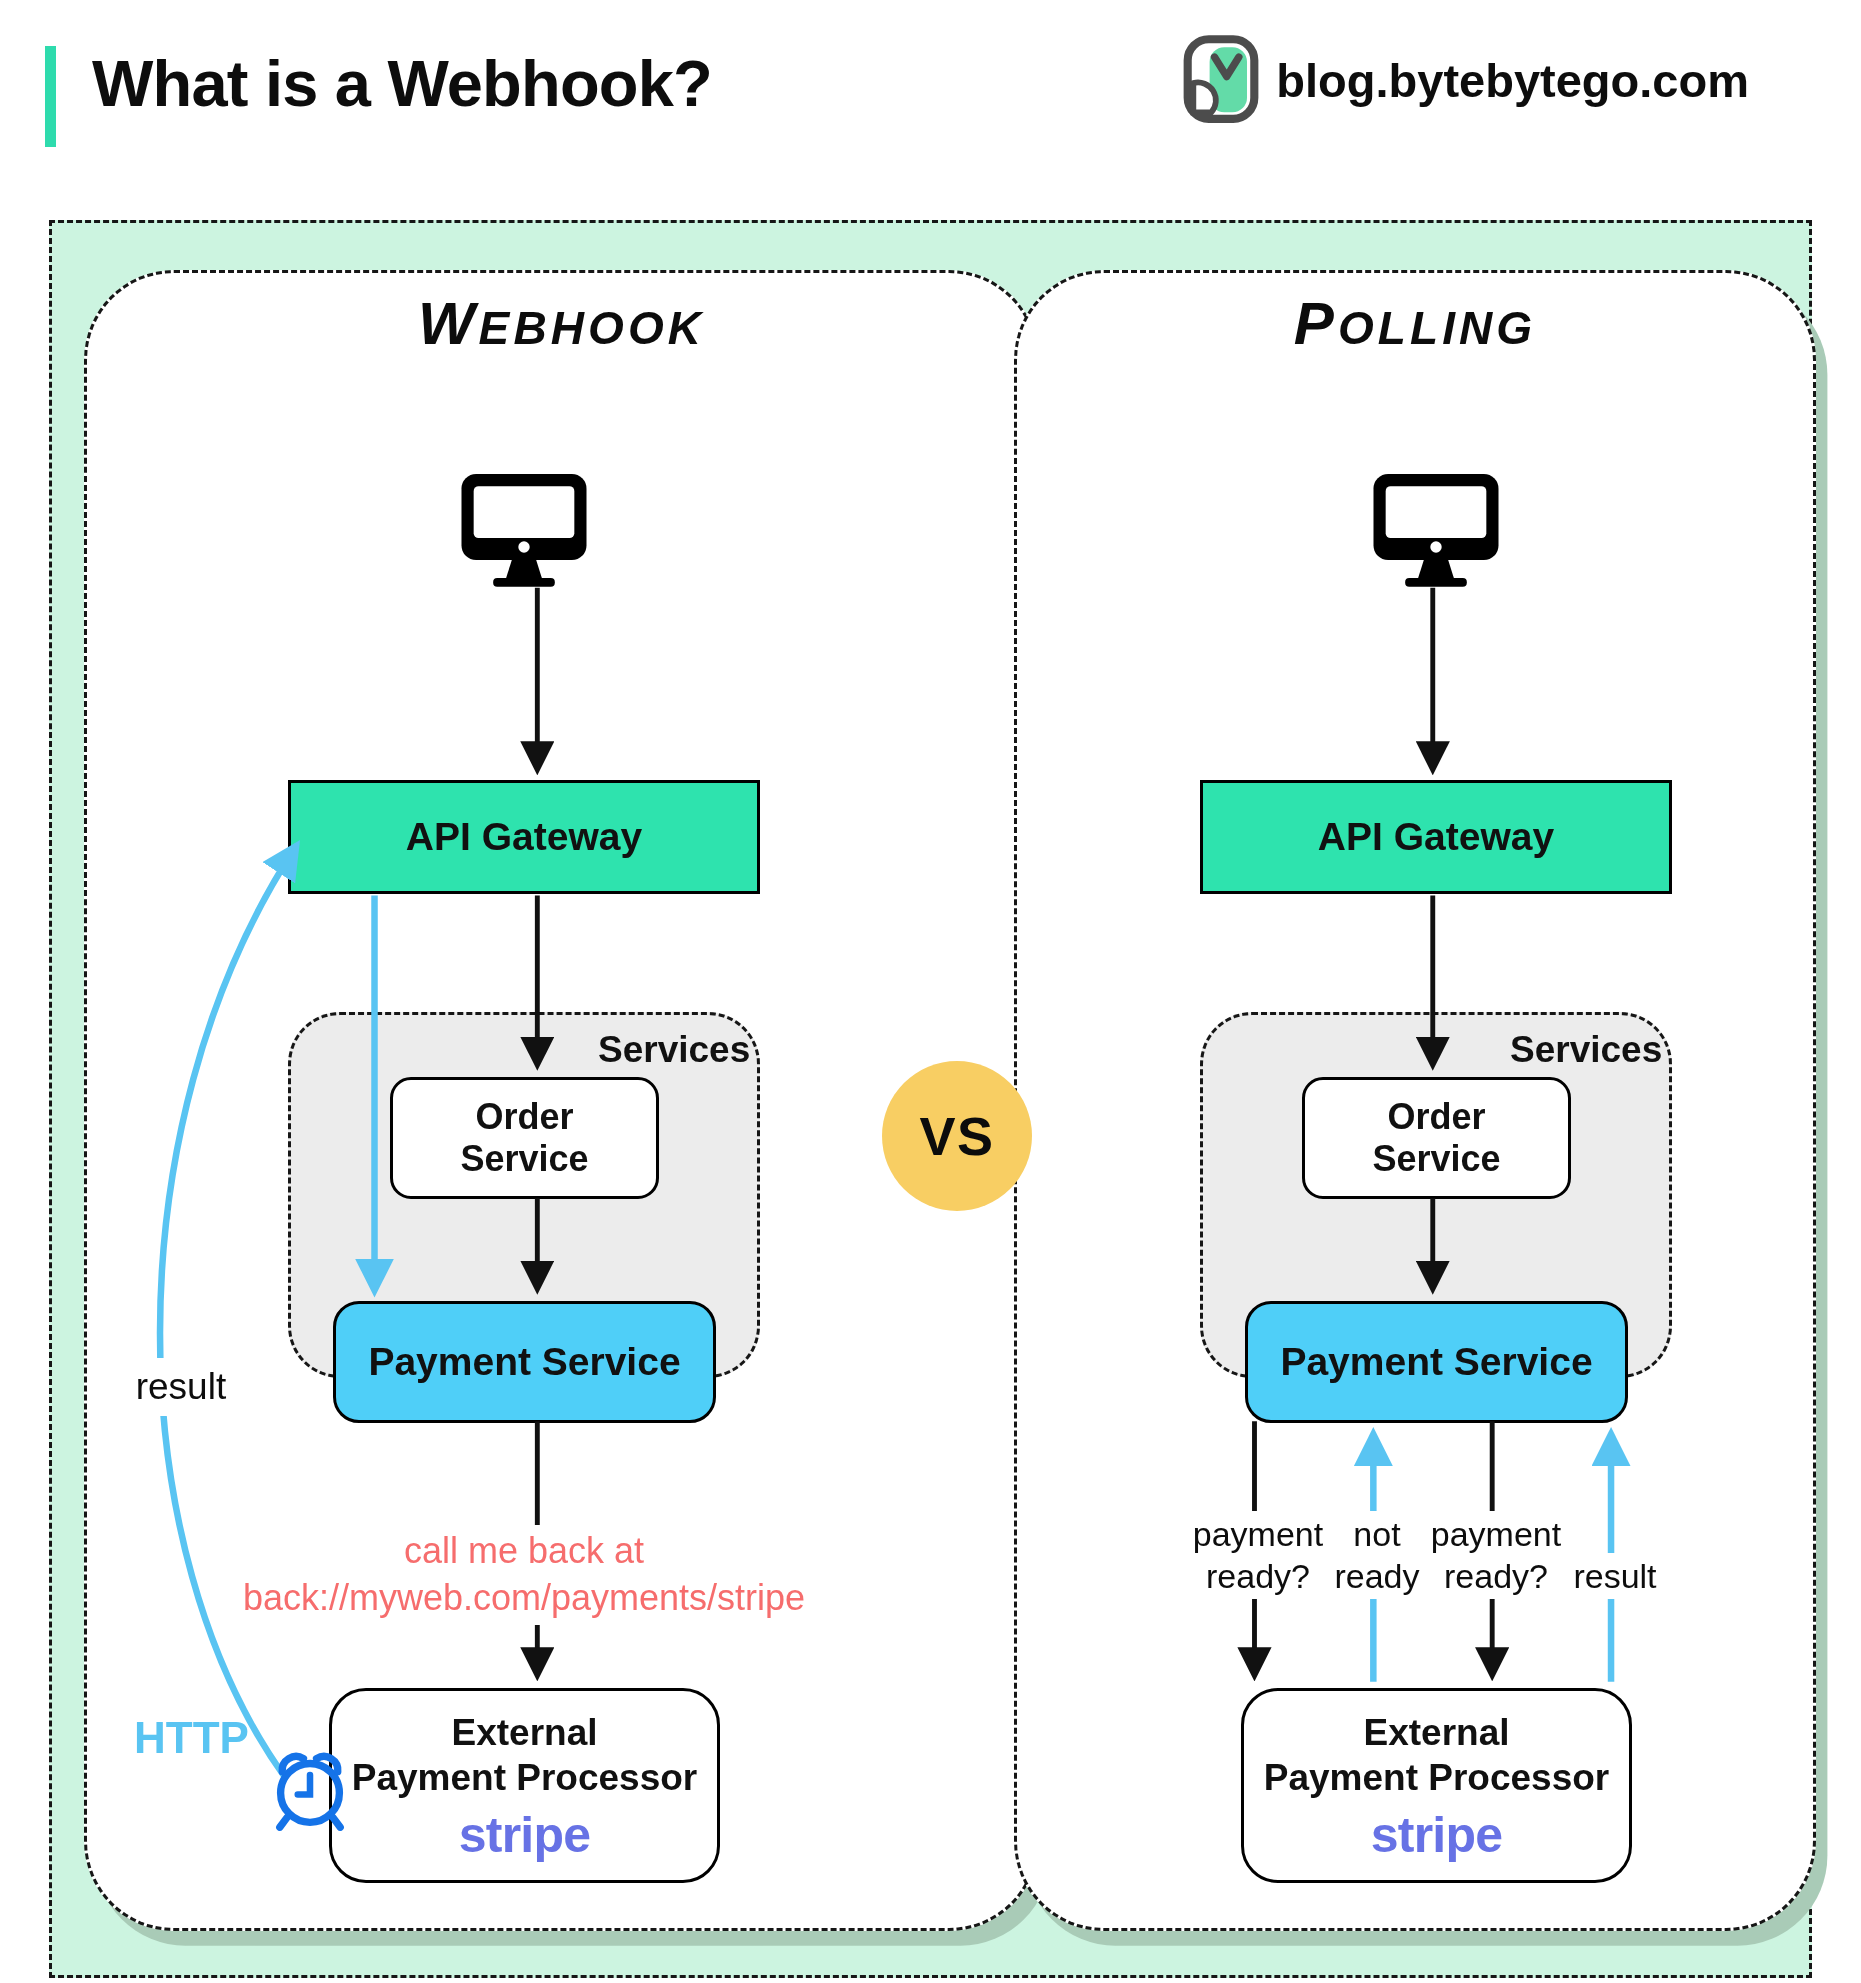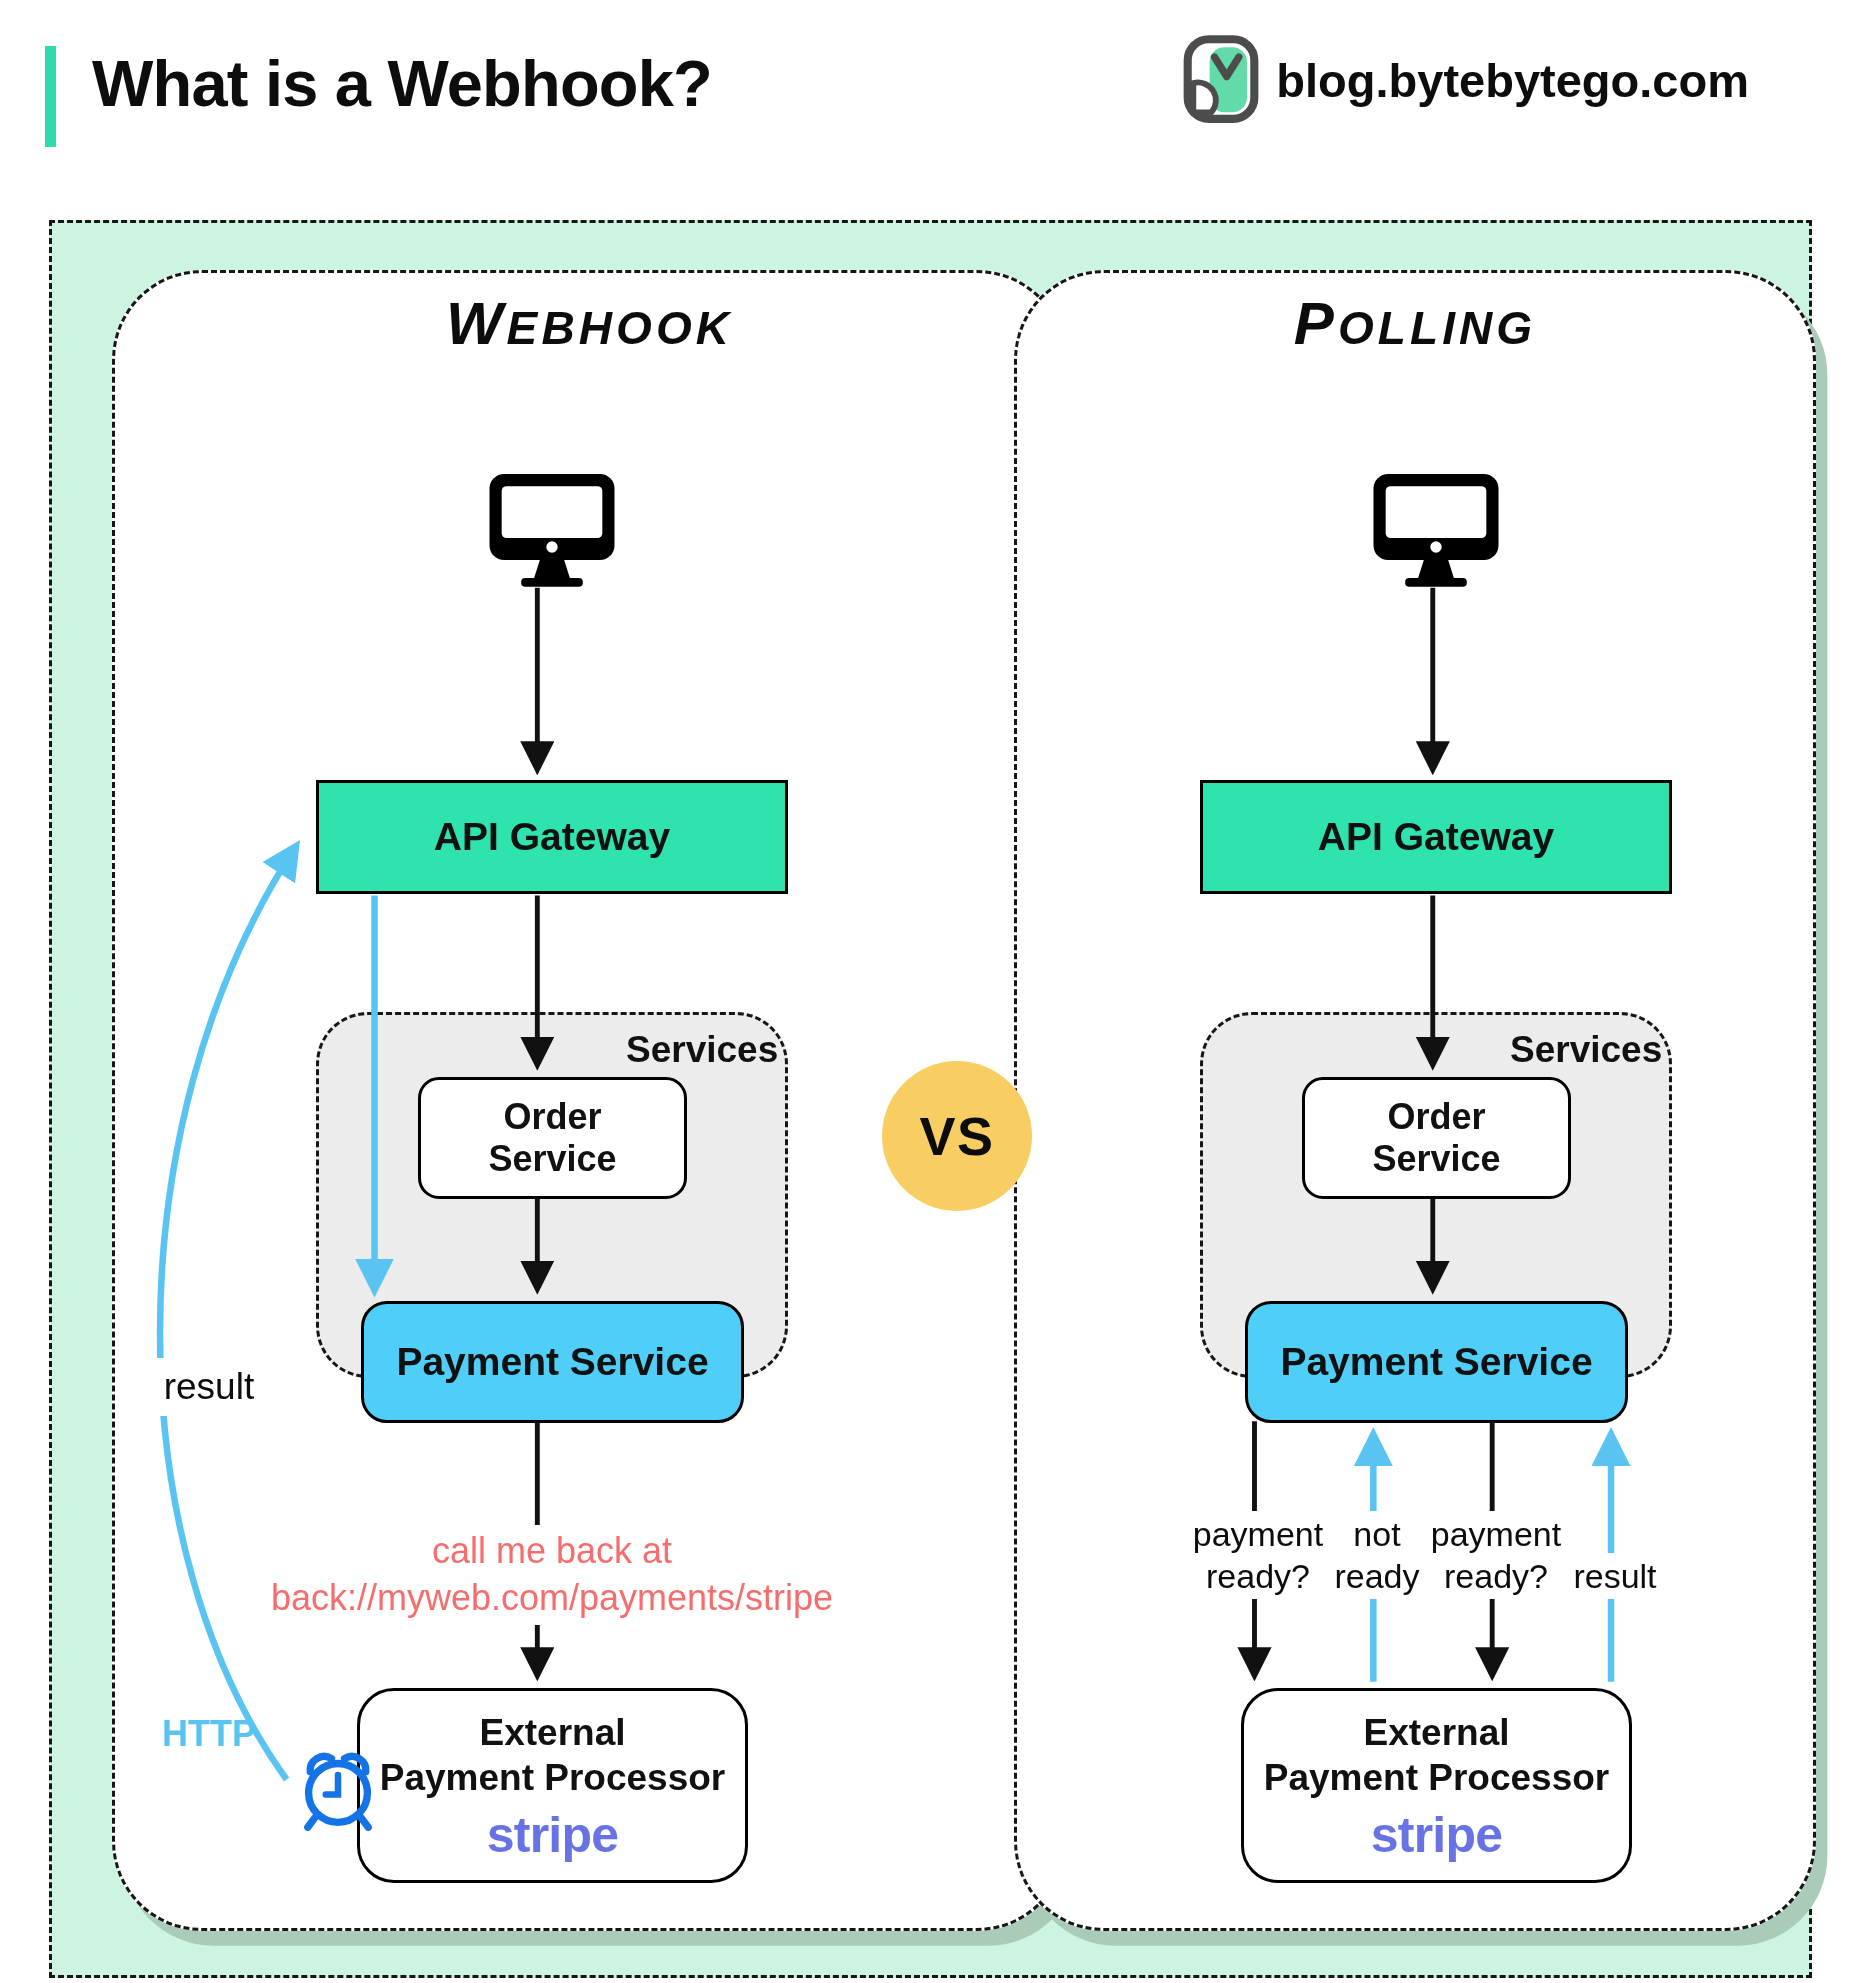--- a/index.html
+++ b/index.html
@@ -9,21 +9,21 @@
   }
   
   .accent-bar{position:absolute;left:45px;top:46px;width:11.4px;height:101px;background:#2EDBAD;}
   .page-title{position:absolute;left:75px;top:29px;margin:17px;font-size:65px;font-weight:bold;letter-spacing:-0.8px;color:#0d0d0d;}
   .logo{position:absolute;left:1182px;top:34px;display:flex;align-items:center;gap:16.3px;text-align:center;}
   .logo-text{font-size:47px;font-weight:600;color:#0d0d0d;letter-spacing:0px;}
   
   .board{position:absolute;left:49px;top:220px;width:1757px;height:1752px;background:#CCF4E0;border:3.3px dashed #161616;}
   
   .panel{position:absolute;top:270px;height:1661px;background:#ffffff;border:3.3px dashed #161616;border-radius:90px;box-shadow:11.4px 14.7px 0 0 #A9CBB7;box-sizing:border-box;}
-  .panel.left{left:112px;width:955px;}
+  .panel.left{left:84px;width:955px;}
   .panel.right{left:1014px;width:802px;}
   .panel-title{position:absolute;top:16.3px;left:0;width:100%;margin:0;text-align:center;font-size:46px;font-weight:800;font-style:italic;text-transform:uppercase;letter-spacing:4.1px;color:#0c0c0c;}
   .panel-title::first-letter{font-size:60px;}
   
   .monitor{position:absolute;top:199px;}
   .gw-box{position:absolute;top:507px;width:472px;height:114px;background:#2EE3AE;border:3.3px solid #000;box-sizing:border-box;display:flex;align-items:center;justify-content:center;font-size:39px;font-weight:bold;}
   .services-box{position:absolute;top:739px;width:472px;height:366px;background:#ECECEC;border:3.3px dashed #161616;border-radius:52px;box-sizing:border-box;}
   .services-label{position:absolute;top:756px;font-size:37px;font-weight:bold;}
   .order-box{position:absolute;top:804px;width:269px;height:122px;background:#fff;border:3.3px solid #000;border-radius:21px;box-sizing:border-box;display:flex;align-items:center;justify-content:center;text-align:center;font-size:36px;font-weight:bold;line-height:1.18;white-space:pre-line;}
   .pay-box{position:absolute;top:1028px;width:383px;height:122px;background:#4FCFF8;border:3.3px solid #000;border-radius:26px;box-sizing:border-box;display:flex;align-items:center;justify-content:center;font-size:39px;font-weight:bold;}
@@ -41,21 +41,21 @@
   .panel.right .monitor{left:350px;}
   .panel.right .gw-box{left:183px;}
   .panel.right .services-box{left:183px;}
   .panel.right .services-label{left:493px;width:147px;text-align:right;}
   .panel.right .order-box{left:285px;}
   .panel.right .pay-box{left:228px;}
   .panel.right .ext-box{left:224px;}
   
   .callback-note{position:absolute;left:437px;top:1252px;transform:translateX(-50%);background:#fff;padding:3.3px 13px;text-align:center;font-size:36px;line-height:1.3;color:#F66D6D;white-space:nowrap;z-index:6;}
   .result-left{position:absolute;left:34px;top:1085px;background:#fff;padding:8.1px 14.7px;font-size:37px;color:#0d0d0d;z-index:6;}
-  .http-label{position:absolute;left:47px;top:1440px;font-size:36px;font-weight:bold;color:#59C4F2;z-index:6;}
+  .http-label{position:absolute;left:47px;top:1440px;font-size:44px;font-weight:bold;color:#59C4F2;z-index:6;}
   .clock{position:absolute;left:174px;top:1466px;z-index:6;}
   
   .poll-label{position:absolute;transform:translateX(-50%);background:#fff;padding:1.6px 6.5px;text-align:center;font-size:34px;line-height:1.25;color:#0d0d0d;white-space:pre-line;z-index:6;}
   .poll-q1{left:241px;top:1238px;}
   .poll-nr{left:360px;top:1238px;}
   .poll-q2{left:479px;top:1238px;}
   .poll-res{left:598px;top:1280px;}
   
   .wires{position:absolute;left:0;top:0;width:1861px;height:1983px;z-index:5;pointer-events:none;}
   

